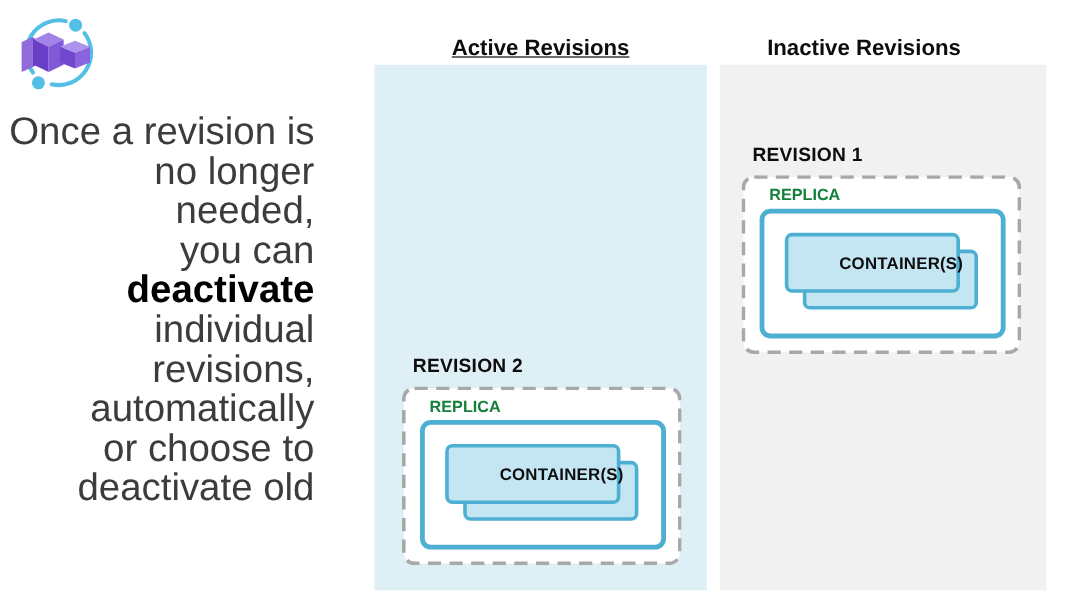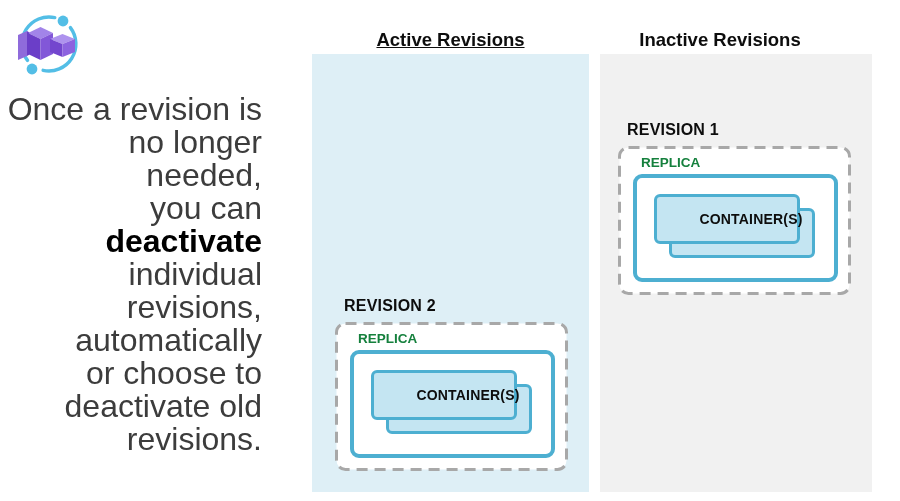--- a/index.html
+++ b/index.html
@@ -93,21 +93,20 @@
 </div>
 
 <div class="description">
   <div>Once a revision is</div>
   <div>no longer needed,</div>
   <div><span>you can </span><span class="bold">deactivate</span></div>
   <div>individual revisions,</div>
   <div>automatically</div>
   <div>or choose to</div>
   <div>deactivate old</div>
-  <div>revisions.</div>
 </div>
 
 <div class="col-header" id="header-active">Active Revisions</div>
 <div class="col-header" id="header-inactive">Inactive Revisions</div>
 
 <div class="panel" id="panel-active"></div>
 <div class="panel" id="panel-inactive"></div>
 
 <div class="revision" id="revision-active">
   <div class="revision-label">REVISION 2</div>

